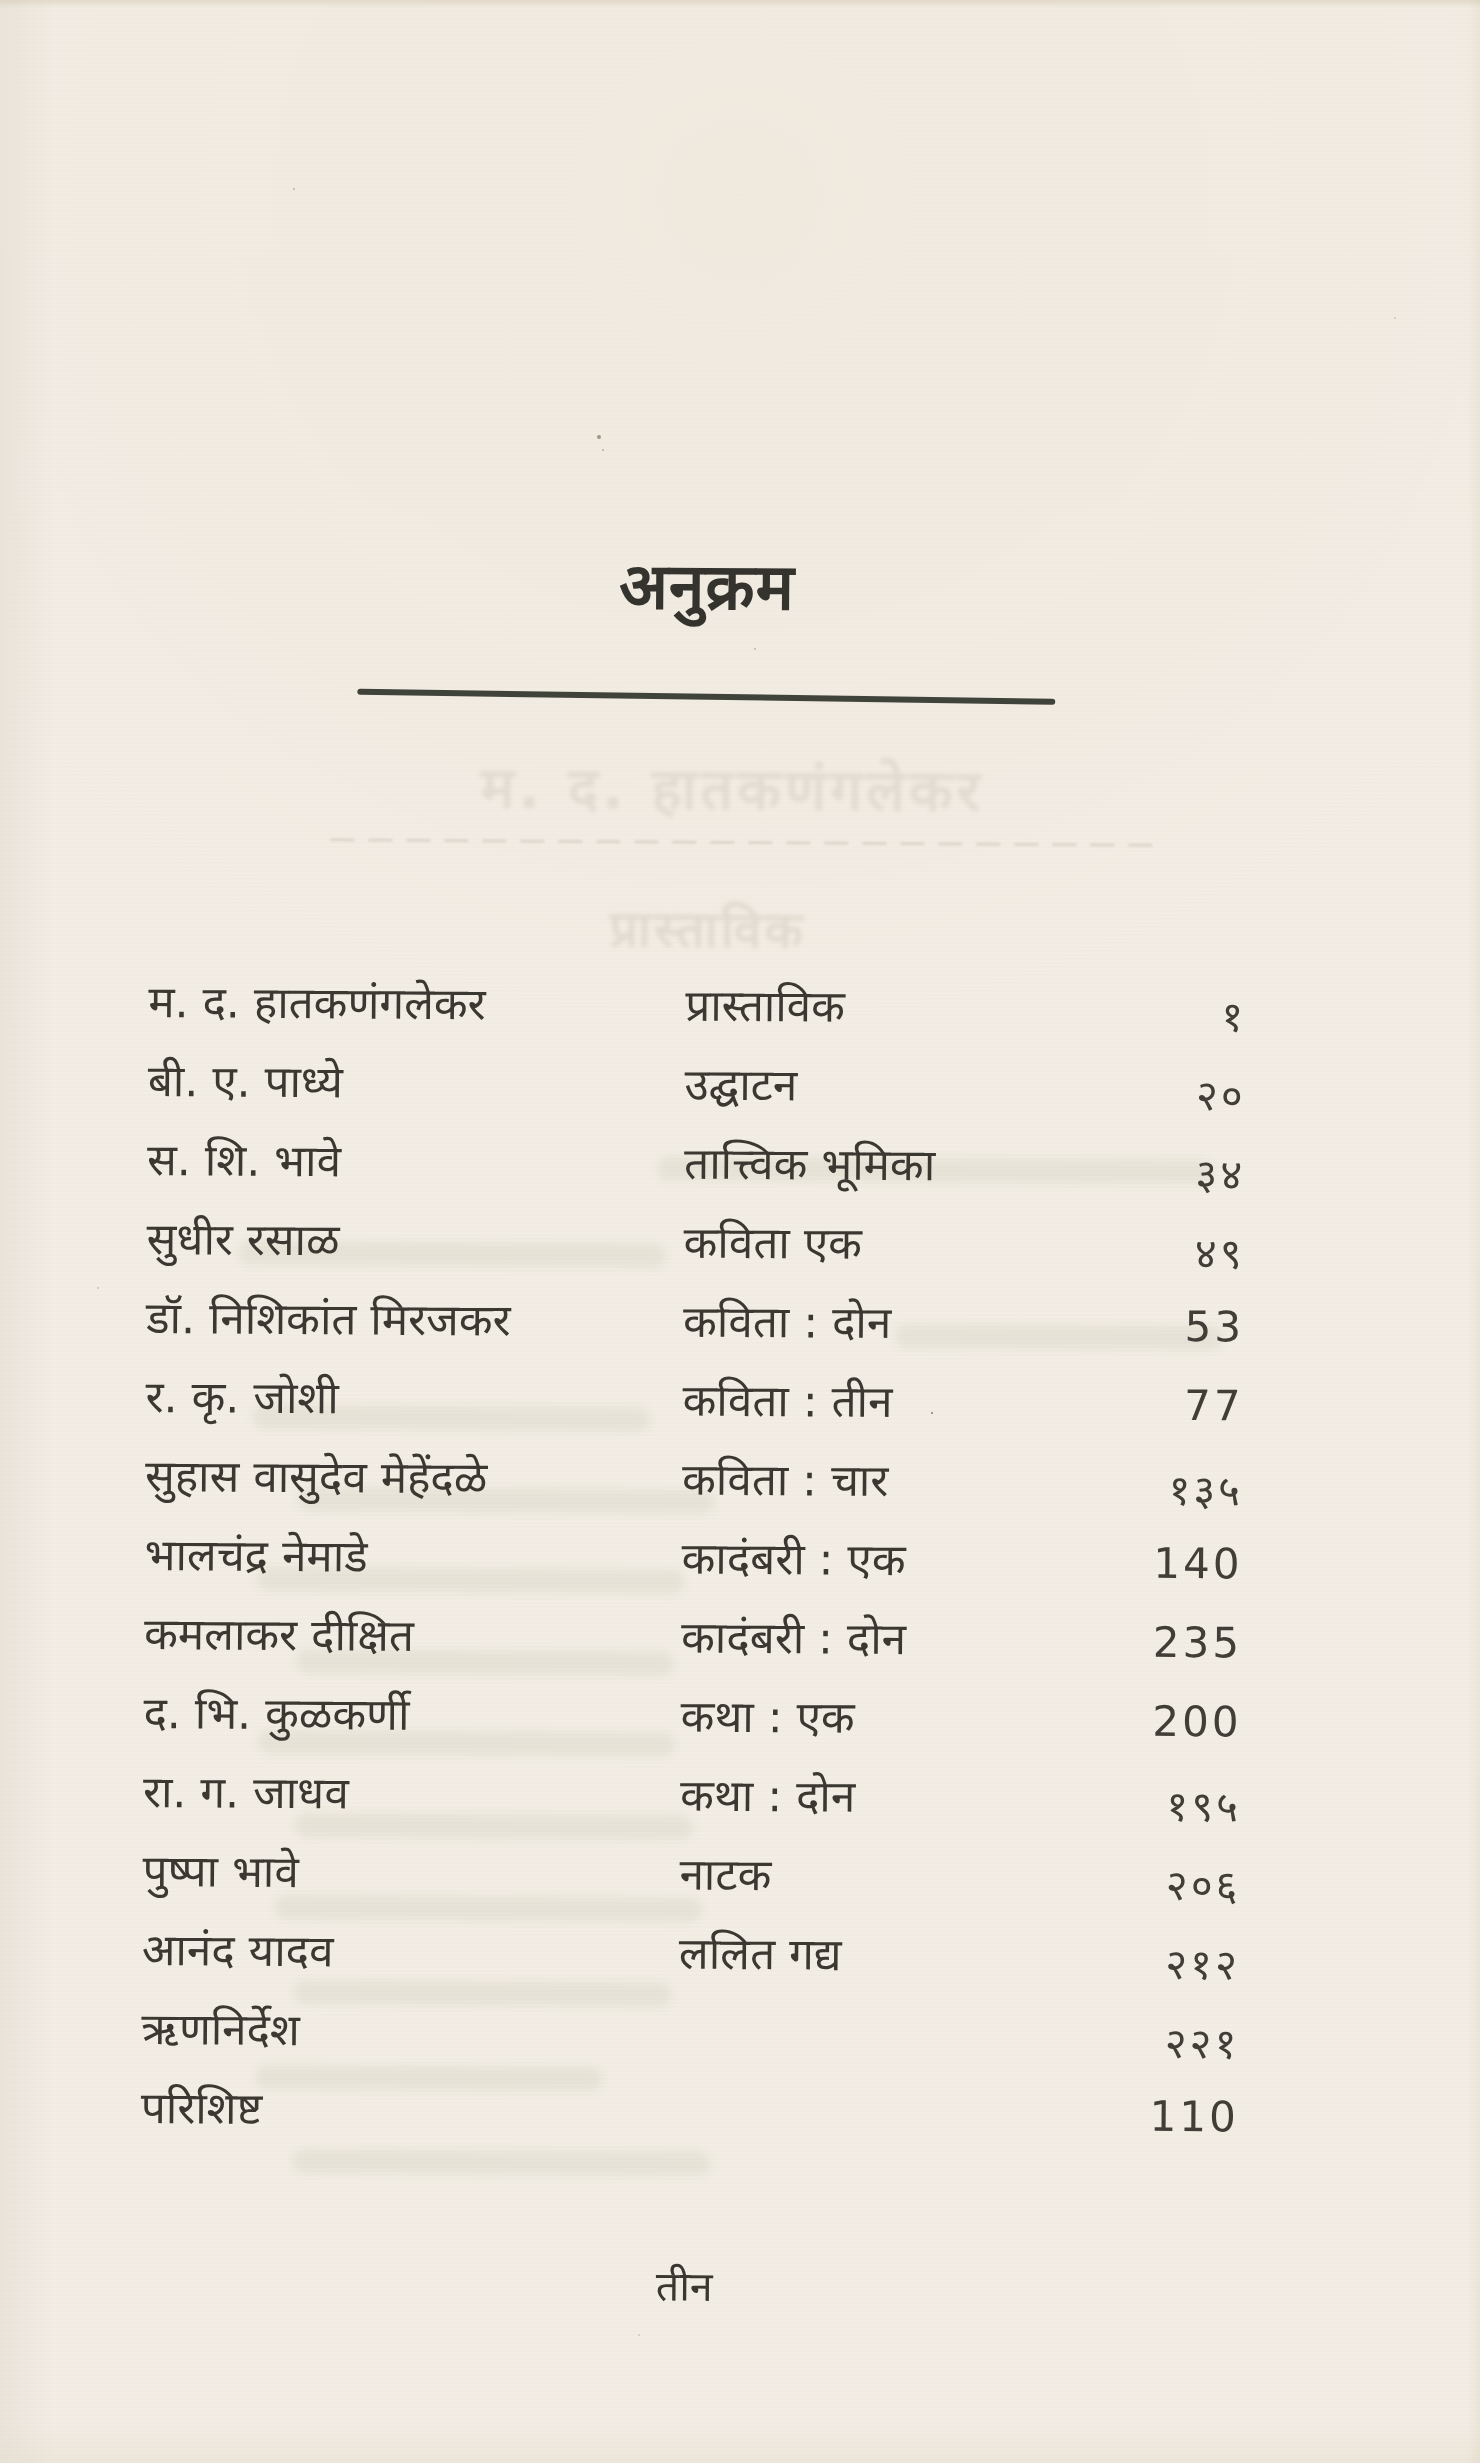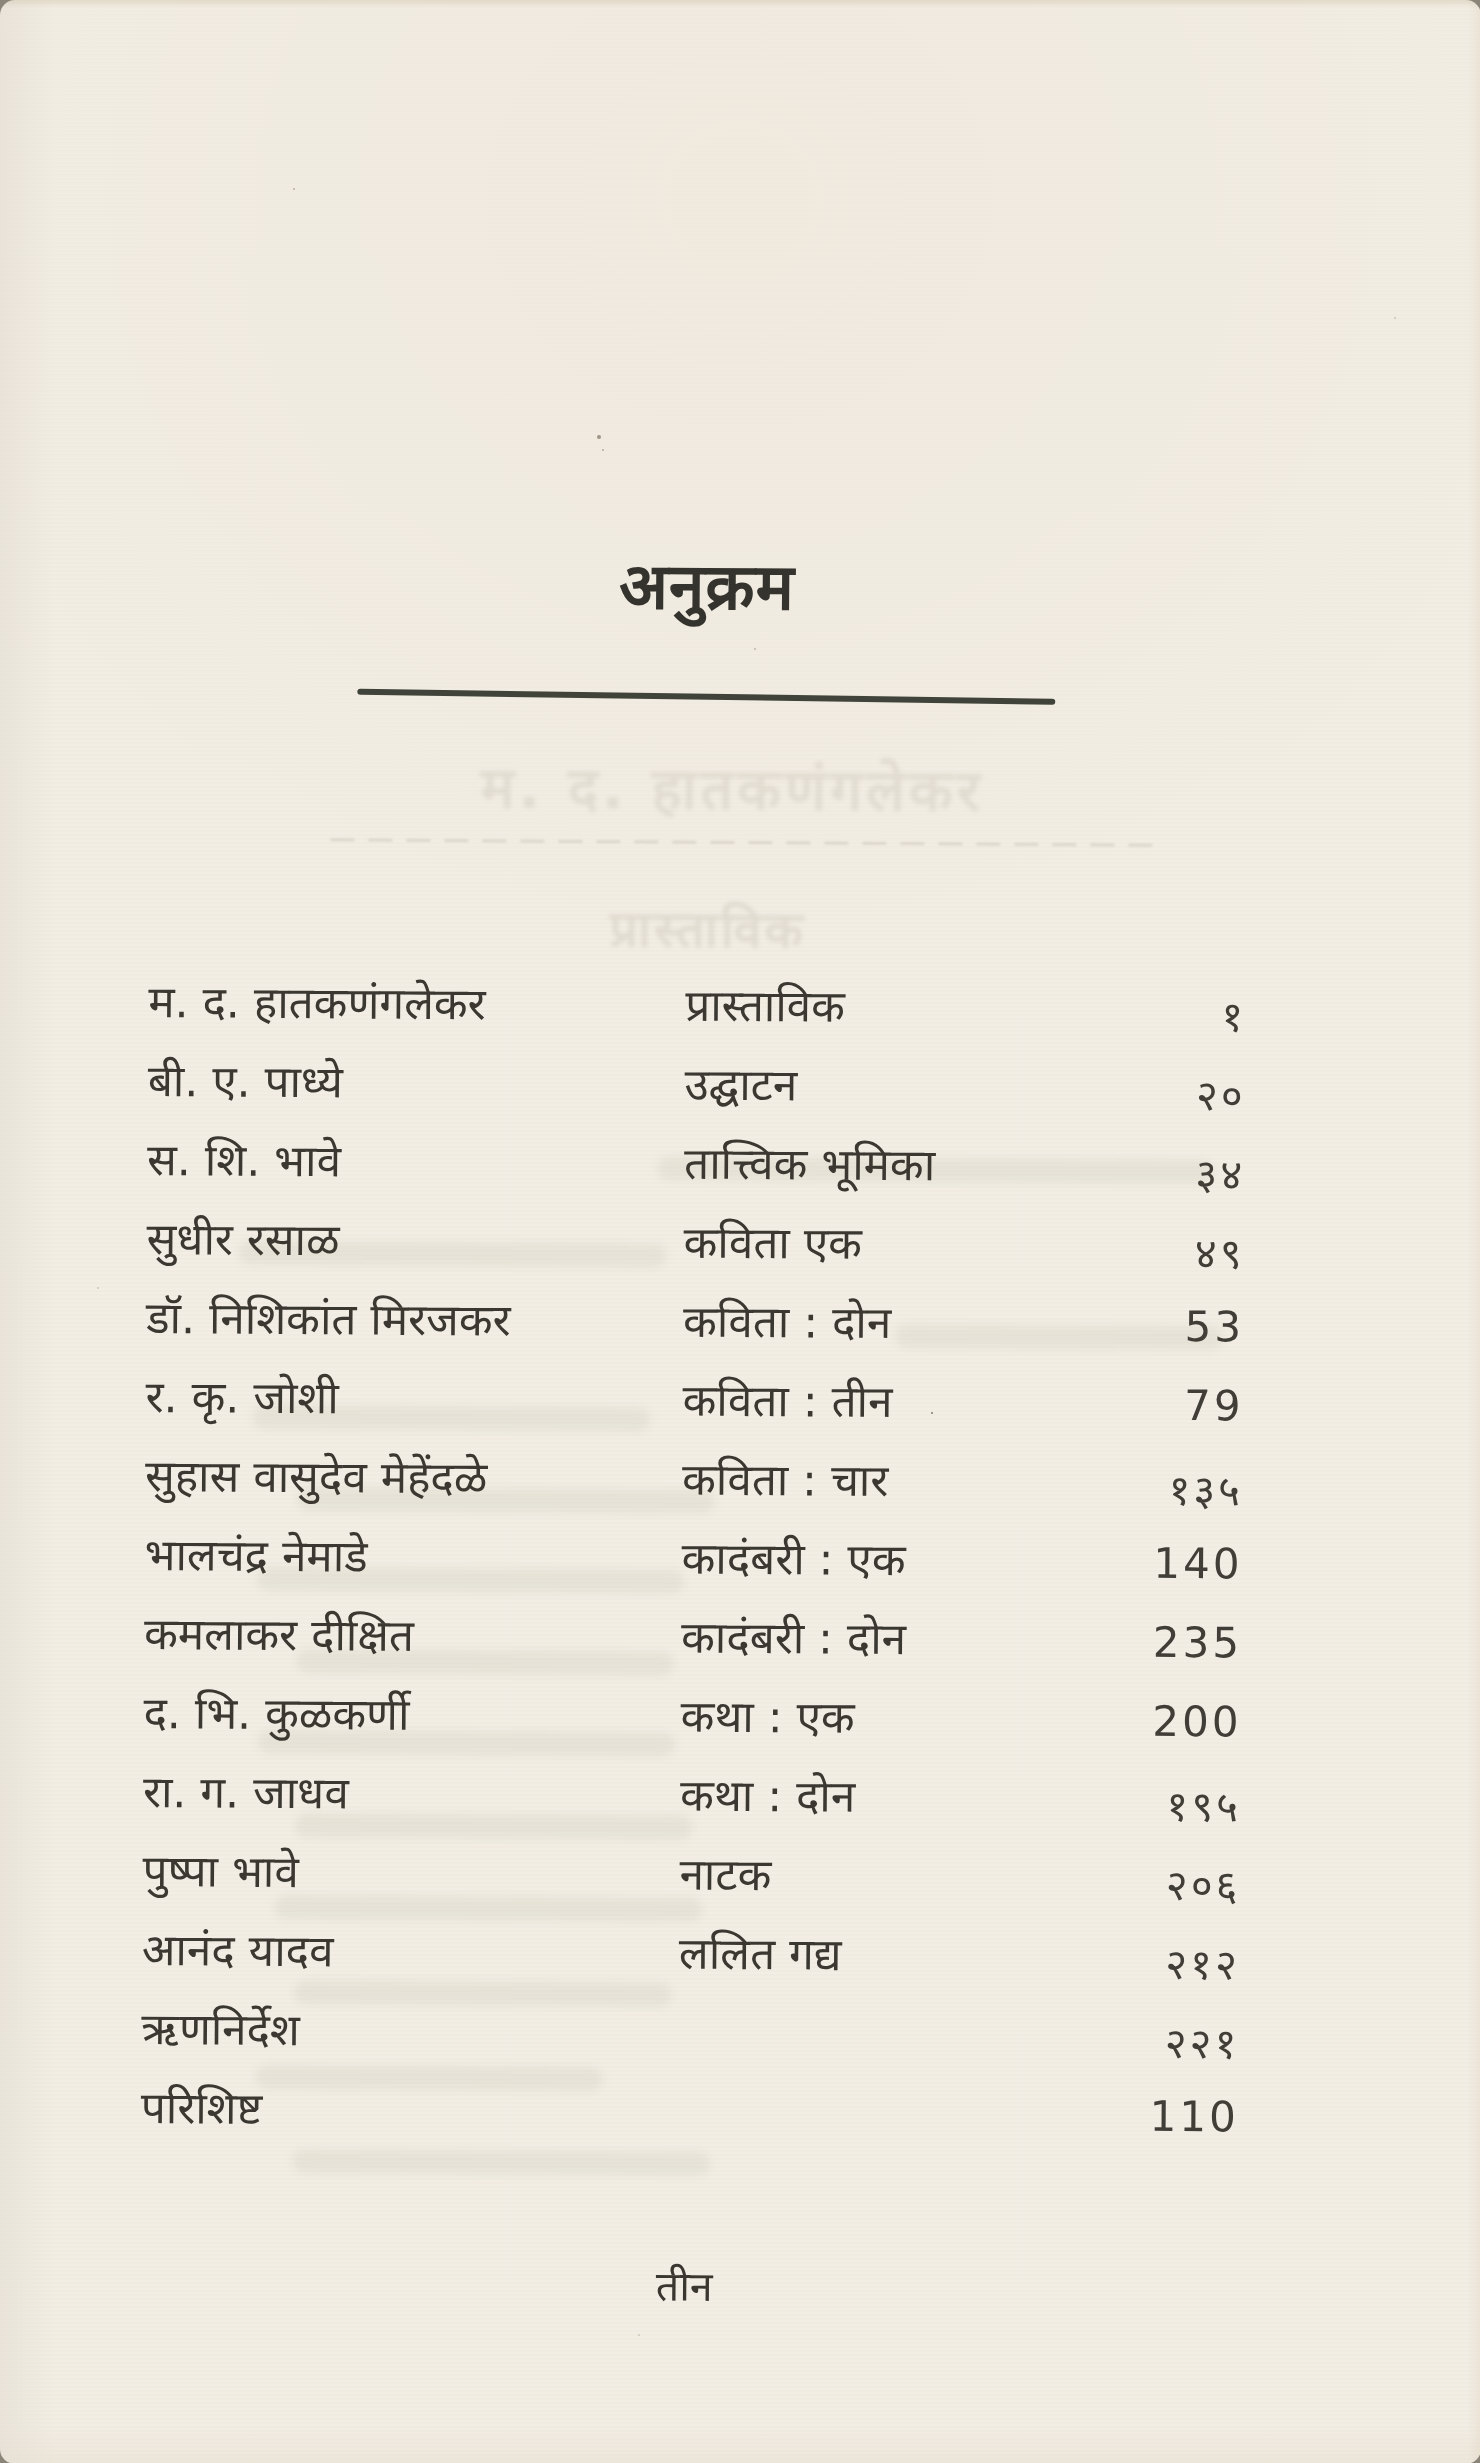--- a/index.html
+++ b/index.html
@@ -10,21 +10,20 @@
     overflow:hidden;
     font-family:"DejaVu Sans","Liberation Sans",sans-serif;
     background:
       linear-gradient(180deg, rgba(205,190,162,.40) 0px, rgba(205,190,162,0) 8px),
       linear-gradient(90deg, rgba(226,220,210,.55) 0px, rgba(226,220,210,0) 55px),
       linear-gradient(270deg, rgba(224,212,192,.40) 0px, rgba(224,212,192,0) 14px),
       linear-gradient(0deg, rgba(224,212,192,.30) 0px, rgba(224,212,192,0) 40px),
       radial-gradient(90% 50% at 50% 8%, rgba(238,231,219,.6), rgba(238,231,219,0) 70%),
       repeating-linear-gradient(180deg, rgba(255,255,255,.035) 0 2px, rgba(190,178,156,.03) 2px 4px),
       #f2ede4;
-    border-radius: 15px;
   }
   .skew{position:absolute;inset:0;transform:rotate(.38deg);transform-origin:740px 1194px;}
 
   .page-title{
     position:absolute;left:106px;top:549px;width:1194px;
     text-align:center;font-size:64px;font-weight:700;
     color:#34332d;letter-spacing:1px;line-height:1.2;
   }
   .title-rule{
     position:absolute;left:354px;top:694px;width:698px;height:6px;
@@ -137,21 +136,21 @@
     <span class="toc-page">४९</span>
   </div>
         <div class="toc-row">
     <span class="toc-author">डॉ. निशिकांत मिरजकर</span>
     <span class="toc-work">कविता : दोन</span>
     <span class="toc-page">53</span>
   </div>
         <div class="toc-row">
     <span class="toc-author">र. कृ. जोशी</span>
     <span class="toc-work">कविता : तीन</span>
-    <span class="toc-page">79</span>
+    <span class="toc-page">77</span>
   </div>
         <div class="toc-row">
     <span class="toc-author">सुहास वासुदेव मेहेंदळे</span>
     <span class="toc-work">कविता : चार</span>
     <span class="toc-page">१३५</span>
   </div>
         <div class="toc-row">
     <span class="toc-author">भालचंद्र नेमाडे</span>
     <span class="toc-work">कादंबरी : एक</span>
     <span class="toc-page">140</span>

